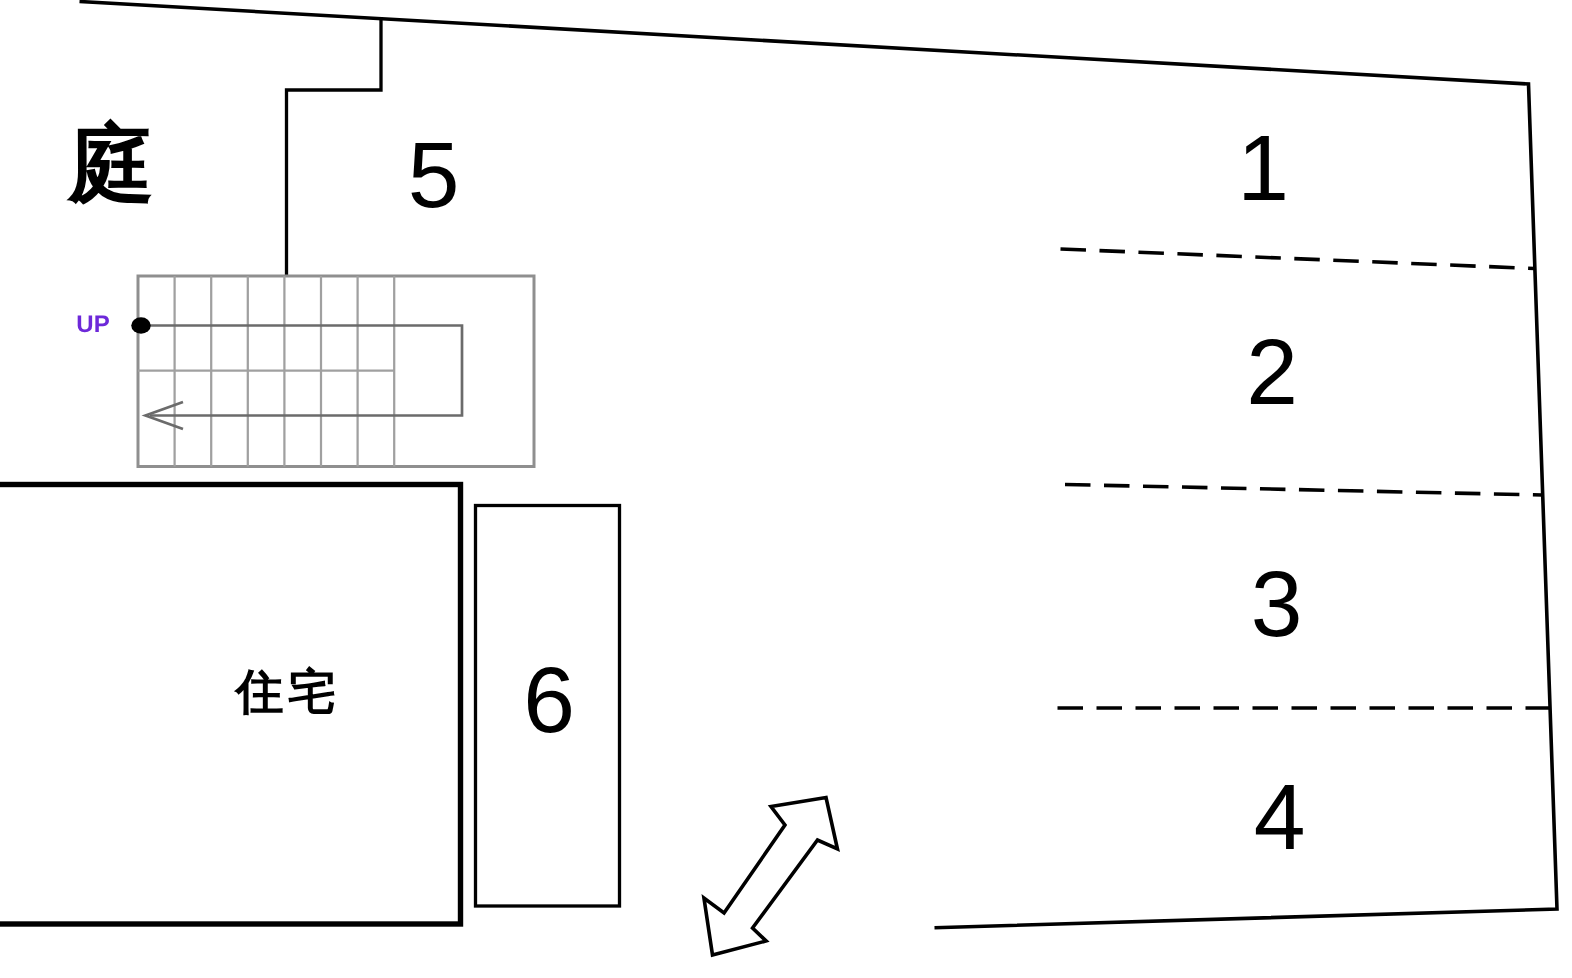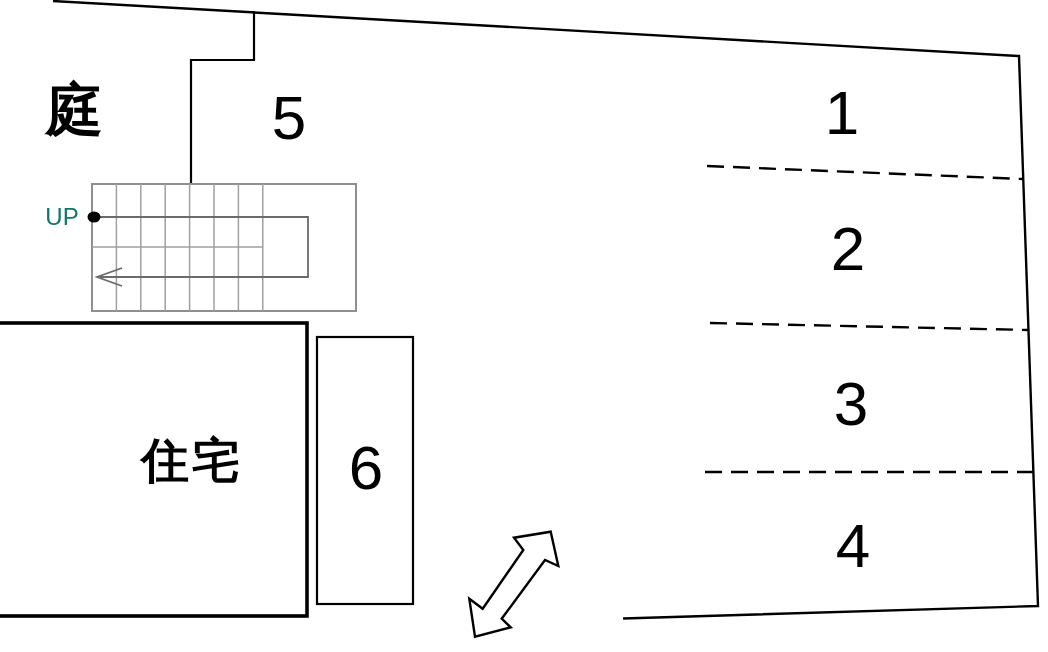--- a/index.html
+++ b/index.html
@@ -30,28 +30,28 @@
   }
   .num {
     font-size: 62px;
     font-weight: 400;
   }
   .kanji-big {
     font-size: 58px;
     font-weight: 900;
   }
   .kanji-house {
-    font-size: 48px;
+    font-size: 32px;
     font-weight: 900;
     letter-spacing: 3px;
   }
   .up-lbl {
-    font-size: 24px;
-    font-weight: 400;
-    color: #0f766e;
+    font-size: 16px;
+    font-weight: 700;
+    color: #6d28d9;
   }
 </style>
 </head>
 <body>
 
 <div id="stage">
 
   <svg id="plan-svg" width="1048" height="652" viewBox="0 0 1048 652">
 
     <polyline points="53,1 1019,56 1038,606 623,618.5" fill="none" stroke="#000000" stroke-width="2.4"></polyline>

